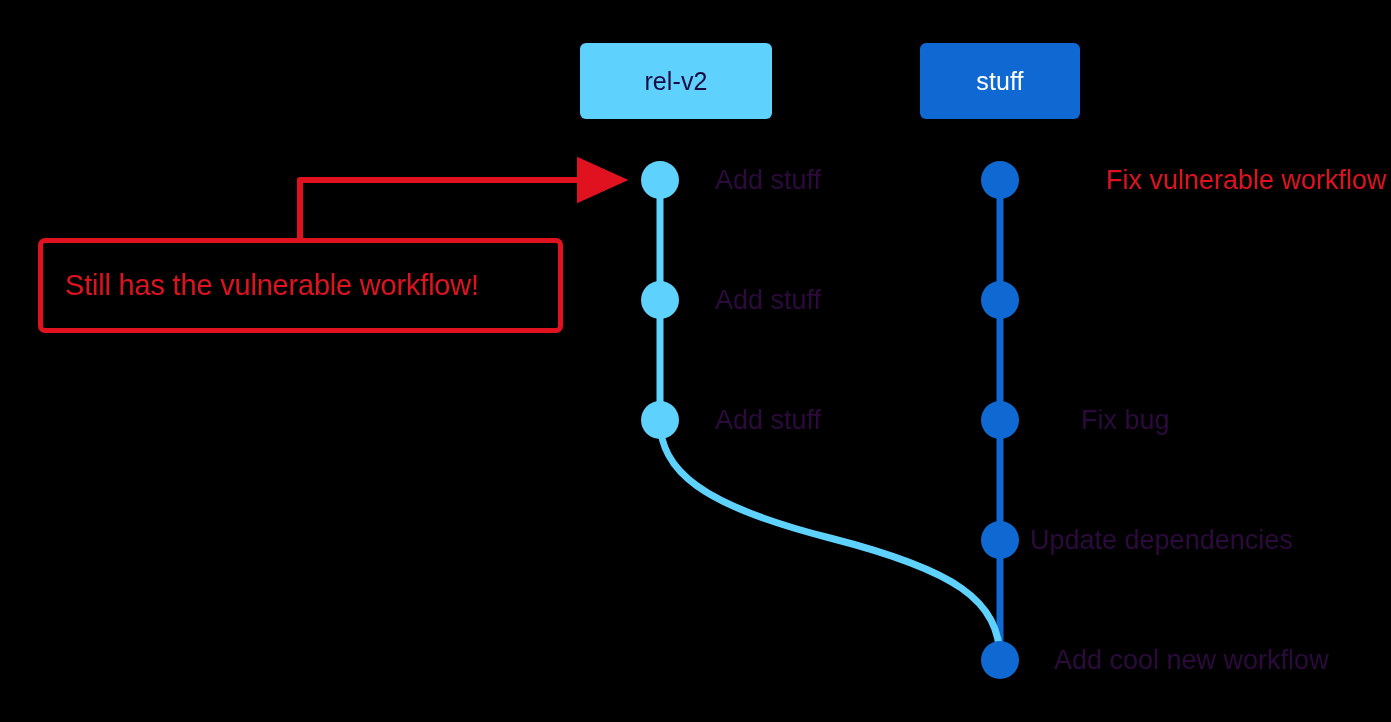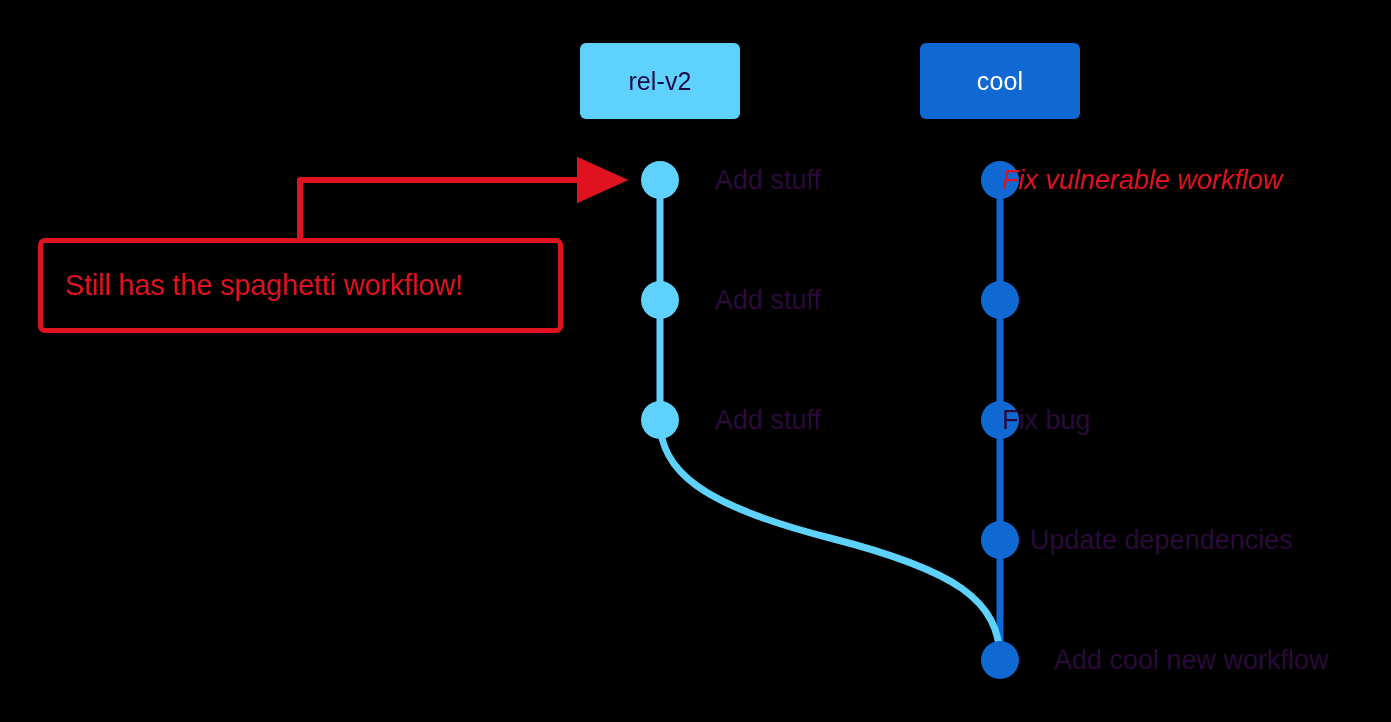--- a/index.html
+++ b/index.html
@@ -35,21 +35,21 @@
     align-items: center;
     justify-content: center;
     border-radius: 6px;
     font-size: 25px;
     letter-spacing: 0.1px;
     box-sizing: border-box;
   }
   #branch-chip-relv2 {
     left: 580px;
     top: 43px;
-    width: 160px;
+    width: 192px;
     height: 76px;
     background: #5ED2FC;
     color: #1B0B44;
   }
   #branch-chip-main {
     left: 920px;
     top: 43px;
     width: 160px;
     height: 76px;
     background: #1069D3;
@@ -122,29 +122,29 @@
     <circle cx="1000" cy="660" r="19" fill="#1069D3"></circle>
 
     <path d="M300,238 L300,180 L620,180" fill="none" stroke="#E0121F" stroke-width="6" stroke-linejoin="round" marker-end="url(#arrow-head-red)"></path>
   </svg>
 
   <div class="branch-chip" id="branch-chip-relv2">
     <span>rel-v2</span>
   </div>
 
   <div class="branch-chip" id="branch-chip-main">
-    <span>cool</span>
+    <span>stuff</span>
   </div>
 
   <div class="commit-label tone-muted" style="left:705px; top:180px;">Add stuff</div>
   <div class="commit-label tone-muted" style="left:705px; top:300px;">Add stuff</div>
   <div class="commit-label tone-muted" style="left:705px; top:420px;">Add stuff</div>
 
-  <div class="commit-label tone-alert" style="left:992px; top:180px;font-style:italic;">Fix vulnerable workflow</div>
-  <div class="commit-label tone-muted" style="left:992px; top:420px;">Fix bug</div>
+  <div class="commit-label tone-alert" style="left:1096px; top:180px;">Fix vulnerable workflow</div>
+  <div class="commit-label tone-muted" style="left:1071px; top:420px;">Fix bug</div>
   <div class="commit-label tone-muted" style="left:1020px; top:540px;">Update dependencies</div>
   <div class="commit-label tone-muted" style="left:1044px; top:660px;text-align:center;">Add cool new workflow</div>
 
   <div id="callout-box">
-    <span id="callout-text">Still has the spaghetti workflow!</span>
+    <span id="callout-text">Still has the vulnerable workflow!</span>
   </div>
 
 </div>
 
 </body></html>

